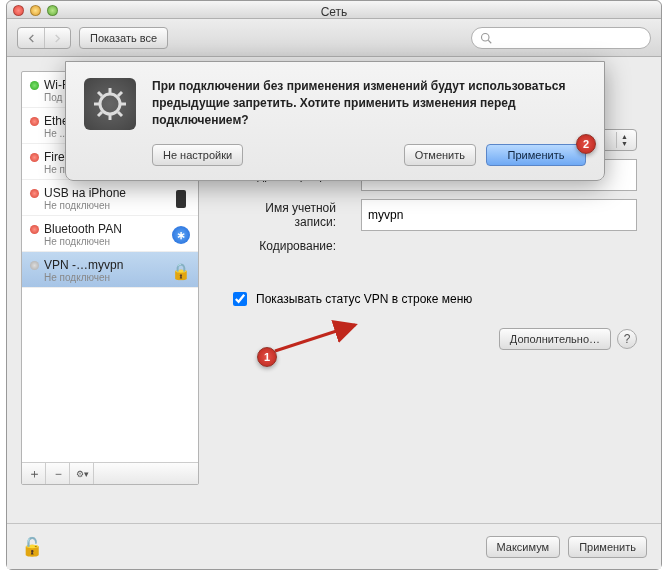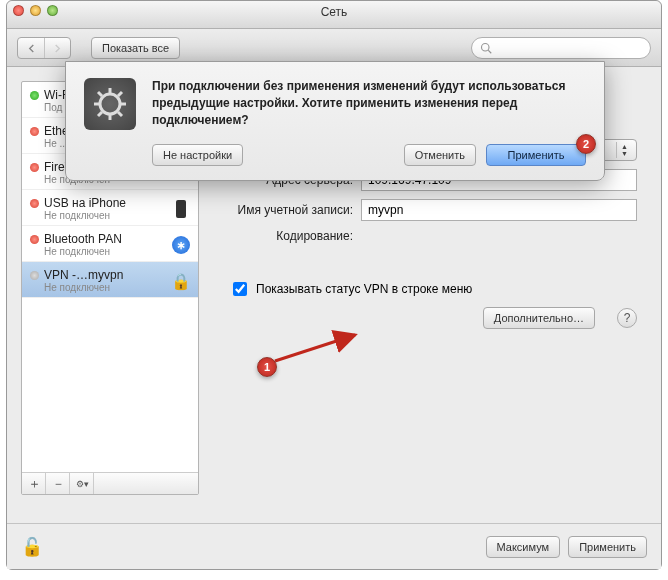--- a/index.html
+++ b/index.html
@@ -16,21 +16,21 @@
   .window {
     width: 656px;
     height: 570px;
     margin: 0 auto;
     border: 1px solid #999;
     border-radius: 6px;
     background: #ececec;
     position: relative;
   }
   .titlebar {
-    height: 28px;
+    height: 18px;
     background: linear-gradient(#f6f6f6, #d9d9d9);
     border-bottom: 1px solid #b0b0b0;
     border-radius: 6px 6px 0 0;
     text-align: center;
     line-height: 22px;
     font-size: 12px;
     color: #333;
     position: relative;
   }
   .traffic {
@@ -41,21 +41,21 @@
   .tl.red { background: radial-gradient(#ff8b82,#e5483c); }
   .tl.yel { background: radial-gradient(#ffe28b,#e2a02e); }
   .tl.grn { background: radial-gradient(#b9e68a,#65b13b); }
   .toolbar {
     height: 38px;
     background: linear-gradient(#ededed,#d6d6d6);
     border-bottom: 1px solid #b0b0b0;
     display: flex;
     align-items: center;
     padding: 0 10px;
-    gap: 20px;
+    gap: 8px;
   }
   .seg {
     display: inline-flex; border: 1px solid #a7a7a7; border-radius: 4px; overflow: hidden;
     background: linear-gradient(#fcfcfc,#dedede);
     height: 22px;
   }
   .seg button {
     border: none; background: transparent; width: 26px; height: 22px; cursor: default;
     display: flex; align-items: center; justify-content: center;
     color: #888;
@@ -123,41 +123,41 @@
     background: transparent; color: #555; font-size: 13px; cursor: default;
   }
   .form {
     flex: 1;
     padding: 6px 10px 0 18px;
     position: relative;
   }
   .form .row {
     display: flex; align-items: center; margin-bottom: 8px;
   }
-  .form .lbl { width: 136px; text-align: right; padding-right: 8px; font-size: 12px; color: #222; }
+  .form .lbl { width: 136px; text-align: right; padding-right: 25px; font-size: 12px; color: #222; }
   .form .field { flex: 1; }
   .form input[type=text] {
-    width: 100%; height: 22px; border: 1px solid #aeaeae; border-radius: 0;
+    width: 100%; height: 32px; border: 1px solid #aeaeae; border-radius: 0;
     background: #fff; padding: 0 6px; font-size: 12px; font-family: inherit;
   }
   .form .select {
     width: 100%; height: 22px; border: 1px solid #a7a7a7; border-radius: 4px;
     background: linear-gradient(#fdfdfd,#e6e6e6);
     font-size: 12px; padding: 0 20px 0 8px; position: relative;
     display: flex; align-items: center;
   }
   .form .select .arr {
     position: absolute; right: 4px; top: 2px; bottom: 2px; width: 16px;
     display: flex; flex-direction: column; align-items: center; justify-content: center;
     font-size: 7px; color: #444; line-height: 7px;
     border-left: 1px solid #c4c4c4;
   }
   .checkline { display: flex; align-items: center; gap: 6px; font-size: 12px; margin-left: 4px; margin-top: 36px; }
   .checkline input { width: 14px; height: 14px; }
-  .bottom-btns { display: flex; justify-content: flex-end; gap: 22px; margin-top: 8px; align-items: center; }
+  .bottom-btns { display: flex; justify-content: flex-end; gap: 6px; margin-top: 19px; align-items: center; }
   .help {
     width: 20px; height: 20px; border-radius: 50%; border: 1px solid #aaa;
     background: linear-gradient(#fafafa,#ddd); color: #555;
     display: inline-flex; align-items: center; justify-content: center; font-size: 12px;
   }
   .footer {
     position: absolute; bottom: 0; left: 0; right: 0;
     height: 46px;
     border-top: 1px solid #c3c3c3;
     display: flex; align-items: center; padding: 0 14px; gap: 8px;
@@ -350,21 +350,21 @@
               <line x1="18" y1="28" x2="18" y2="34"></line>
               <line x1="2" y1="18" x2="8" y2="18"></line>
               <line x1="28" y1="18" x2="34" y2="18"></line>
               <line x1="6" y1="6" x2="10" y2="10"></line>
               <line x1="26" y1="26" x2="30" y2="30"></line>
               <line x1="6" y1="30" x2="10" y2="26"></line>
               <line x1="26" y1="10" x2="30" y2="6"></line>
             </g>
           </svg>
       </div>
-      <div class="sheet-msg">При подключении без применения изменений будут использоваться предыдущие настройки. Хотите применить изменения перед подключением?</div>
+      <div class="sheet-msg">При подключении без применения изменений будут использоваться предыдущие запретить. Хотите применить изменения перед подключением?</div>
     </div>
     <div class="sheet-btns">
       <button class="btn">Не настройки</button>
       <div class="right">
         <button class="btn">Отменить</button>
         <span style="position:relative; display:inline-block;">
           <button class="btn primary" style="min-width:100px;">Применить</button>
           <span class="badge" style="right:-10px; top:-10px;">2</span>
         </span>
       </div>

